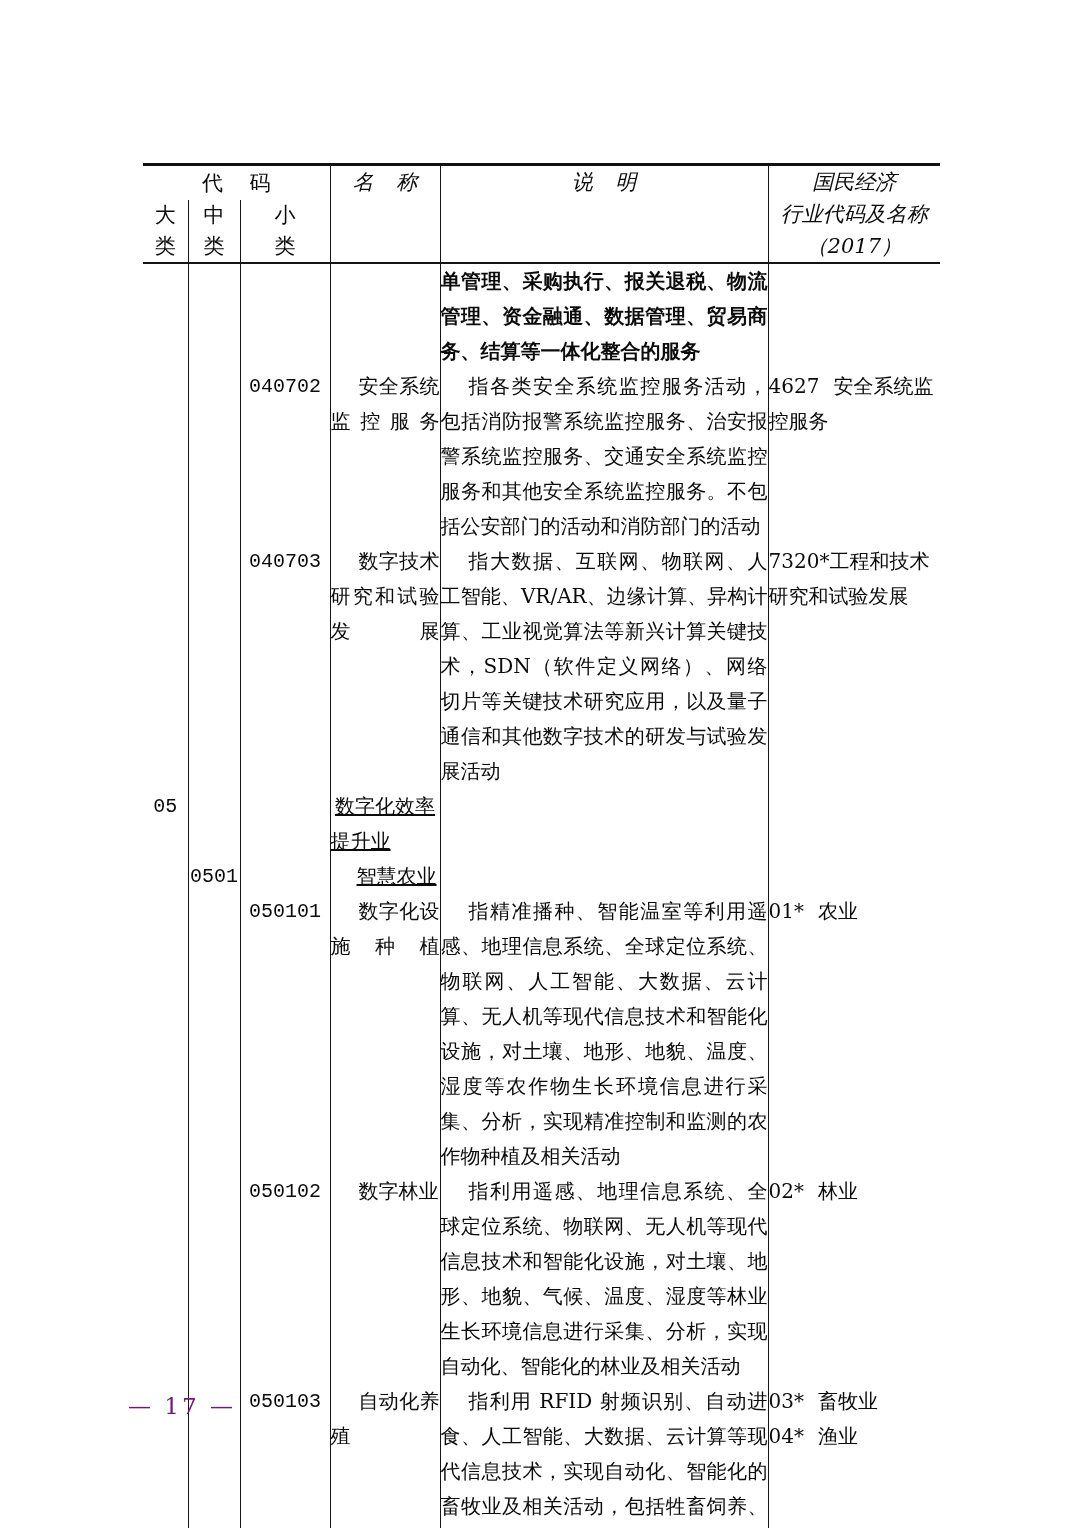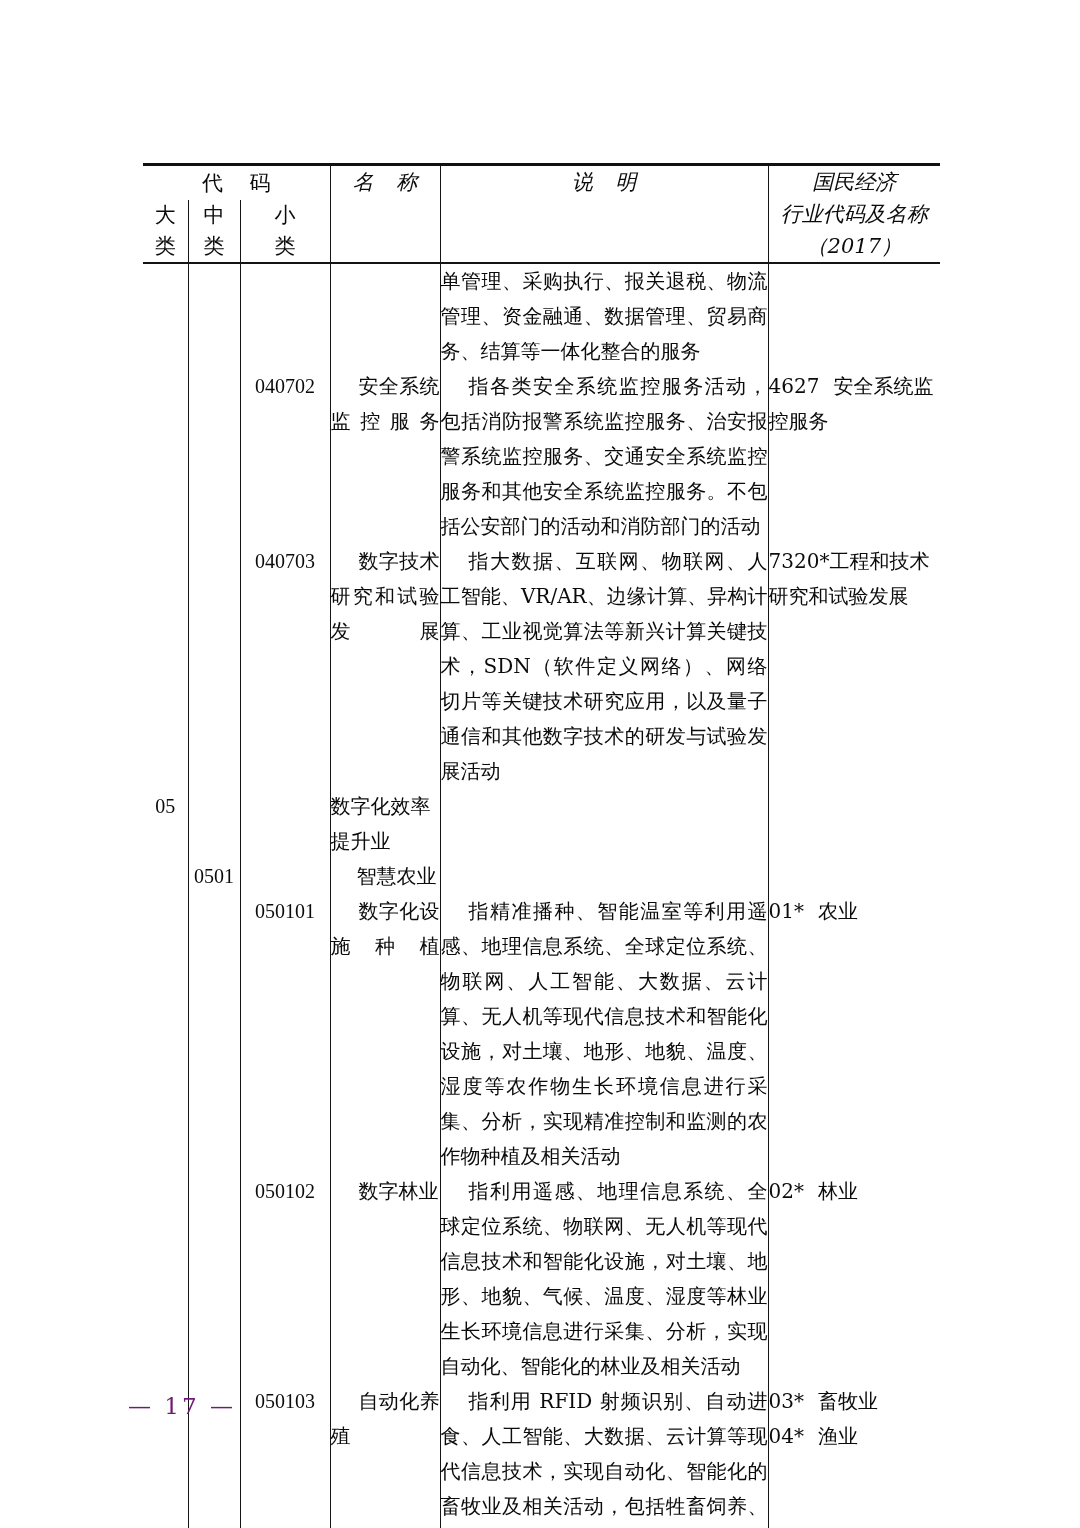--- a/index.html
+++ b/index.html
@@ -79,53 +79,54 @@
     font-size: 21px;
     line-height: 32px;
     font-style: italic;
   }
   .sp-wide { letter-spacing: 8px; text-indent: 8px; display: inline-block; }
   .thickbot { border-bottom: 2.4px solid #141414 !important; }
   .code-cell {
     text-align: center;
     font-size: 20px;
     line-height: 35px;
-    font-family: Liberation Serif, serif;
+    font-family: Liberation Mono, monospace;
   }
   .name-cell {
     font-size: 20px;
     line-height: 35px;
     text-align: justify;
     text-align-last: justify;
     padding: 0 3px;
     text-indent: 28px;
   }
   .name-cell.nobreak {
     text-align-last: left;
   }
   .name-bold {
     font-weight: bold;
     text-indent: 0;
-    text-align: left;
+    text-align: center;
     text-align-last: left;
     padding-left: 2px;
+    text-decoration: underline;
   }
   .name-bold.indented {
     text-indent: 26px;
   }
   .desc-cell {
     font-size: 20px;
     line-height: 35px;
     text-align: justify;
     text-align-last: left;
     text-indent: 28px;
     padding: 0 2px 0 3px;
     word-break: break-all;
   }
-  .desc-cell.cont { text-indent: 0; }
+  .desc-cell.cont { text-indent: 0; font-weight: bold; }
   .gb-cell {
     font-size: 20px;
     line-height: 35px;
     text-align: left;
     padding-left: 14px;
   }
   .gb-cell .gbnum { display: inline-block; }
   .gb-gap { display: inline-block; width: 14px; }
 
   

